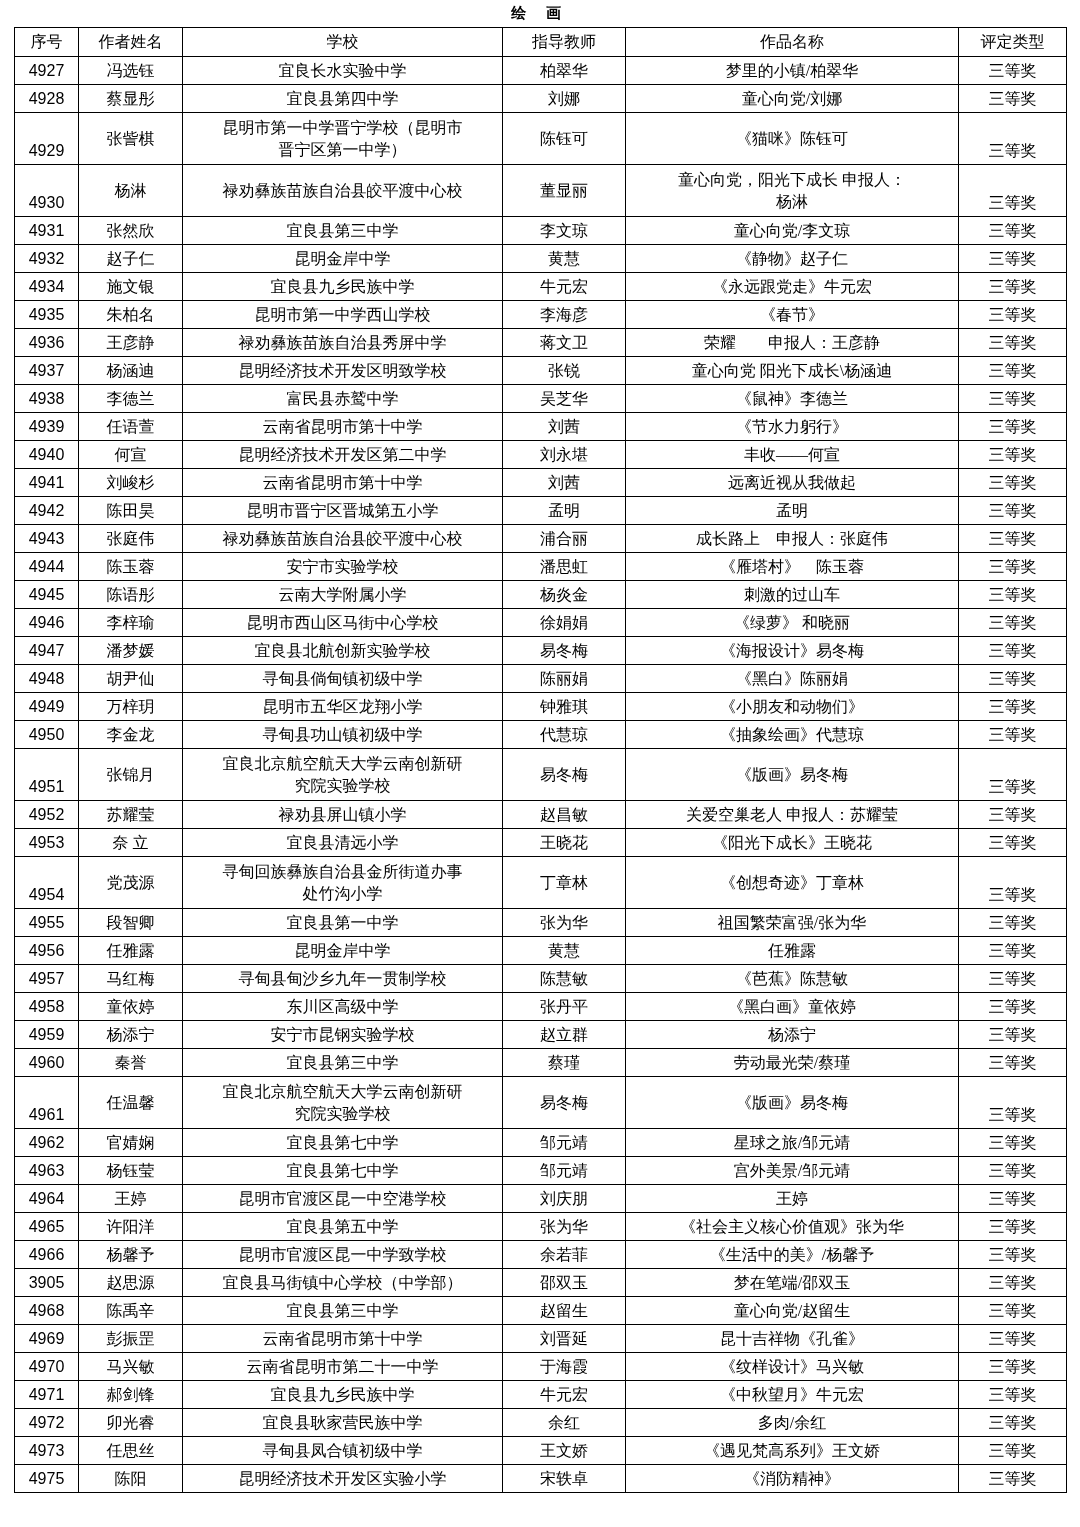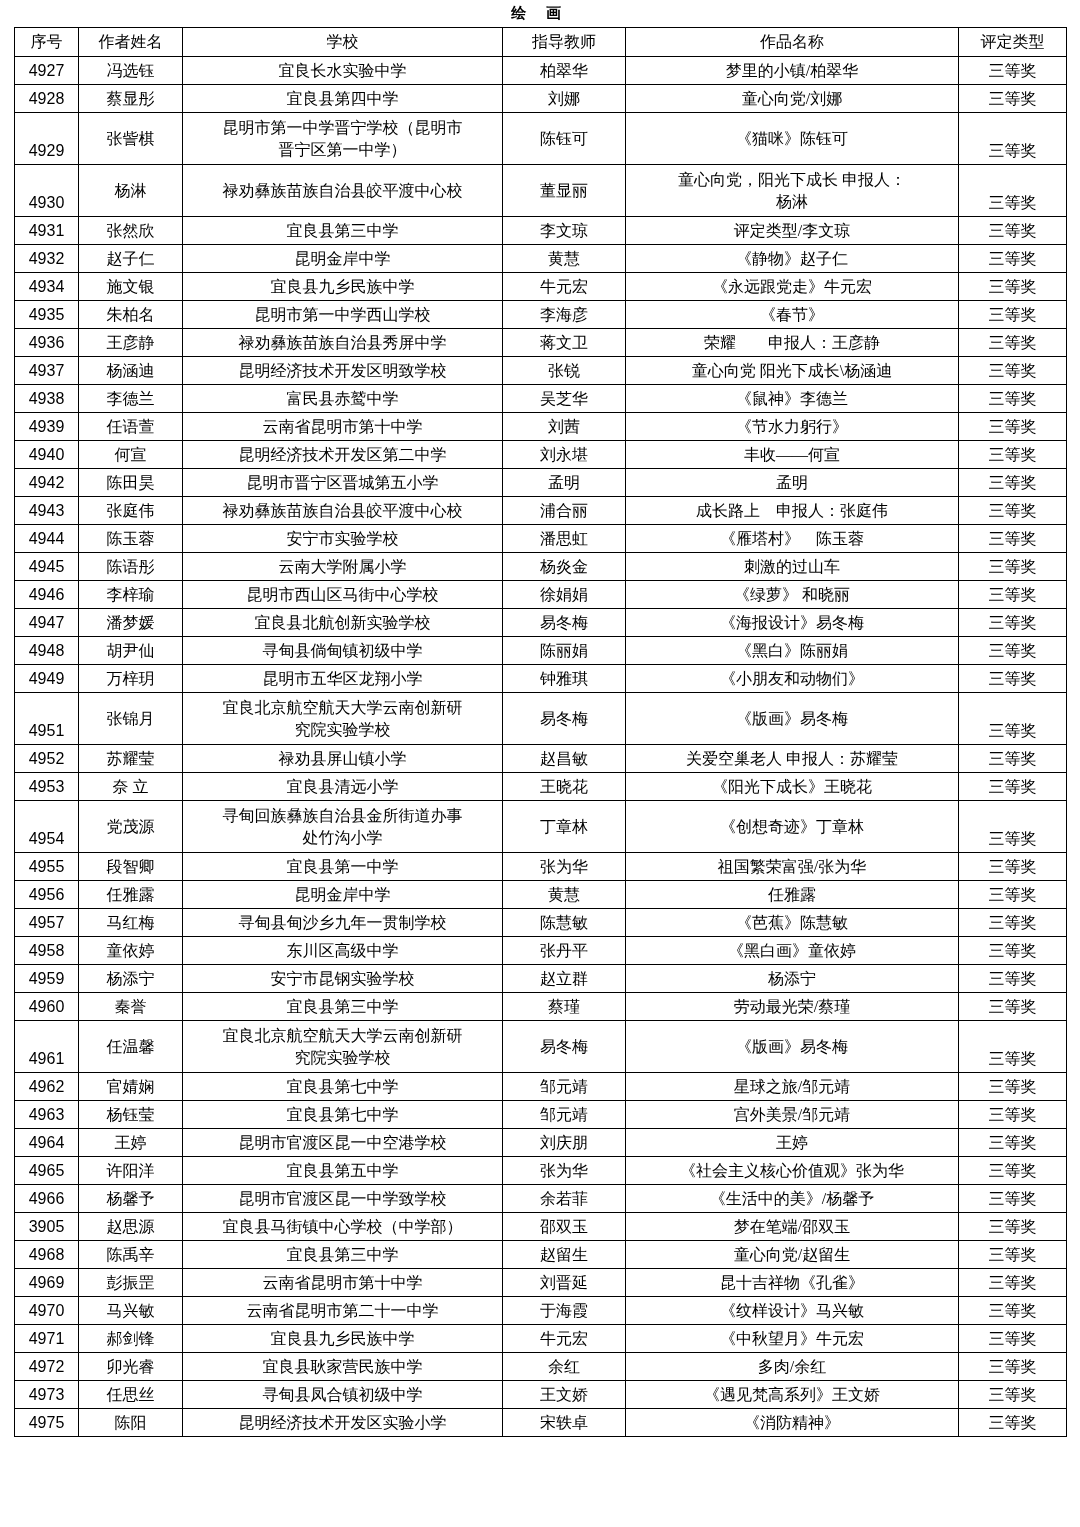--- a/index.html
+++ b/index.html
@@ -133,21 +133,21 @@
             <span class="wrap-line">童心向党，阳光下成长 申报人：</span>
             <span class="wrap-line">杨淋</span>
           </td>
           <td class="award-cell">三等奖</td>
         </tr>
         <tr>
           <td class="seq-cell">4931</td>
           <td>张然欣</td>
           <td>宜良县第三中学</td>
           <td>李文琼</td>
-          <td>评定类型/李文琼</td>
+          <td>童心向党/李文琼</td>
           <td class="award-cell">三等奖</td>
         </tr>
         <tr>
           <td class="seq-cell">4932</td>
           <td>赵子仁</td>
           <td>昆明金岸中学</td>
           <td>黄慧</td>
           <td>《静物》赵子仁</td>
           <td class="award-cell">三等奖</td>
         </tr>
@@ -201,20 +201,28 @@
         </tr>
         <tr>
           <td class="seq-cell">4940</td>
           <td>何宣</td>
           <td>昆明经济技术开发区第二中学</td>
           <td>刘永堪</td>
           <td>丰收——何宣</td>
           <td class="award-cell">三等奖</td>
         </tr>
         <tr>
+          <td class="seq-cell">4941</td>
+          <td>刘峻杉</td>
+          <td>云南省昆明市第十中学</td>
+          <td>刘茜</td>
+          <td>远离近视从我做起</td>
+          <td class="award-cell">三等奖</td>
+        </tr>
+        <tr>
           <td class="seq-cell">4942</td>
           <td>陈田昊</td>
           <td>昆明市晋宁区晋城第五小学</td>
           <td>孟明</td>
           <td>孟明</td>
           <td class="award-cell">三等奖</td>
         </tr>
         <tr>
           <td class="seq-cell">4943</td>
           <td>张庭伟</td>
@@ -262,20 +270,28 @@
           <td>陈丽娟</td>
           <td>《黑白》陈丽娟</td>
           <td class="award-cell">三等奖</td>
         </tr>
         <tr>
           <td class="seq-cell">4949</td>
           <td>万梓玥</td>
           <td>昆明市五华区龙翔小学</td>
           <td>钟雅琪</td>
           <td>《小朋友和动物们》</td>
+          <td class="award-cell">三等奖</td>
+        </tr>
+        <tr>
+          <td class="seq-cell">4950</td>
+          <td>李金龙</td>
+          <td>寻甸县功山镇初级中学</td>
+          <td>代慧琼</td>
+          <td>《抽象绘画》代慧琼</td>
           <td class="award-cell">三等奖</td>
         </tr>
         <tr class="tall">
           <td class="seq-cell">4951</td>
           <td>张锦月</td>
           <td>
             <span class="wrap-line">宜良北京航空航天大学云南创新研</span>
             <span class="wrap-line">究院实验学校</span>
           </td>
           <td>易冬梅</td>

